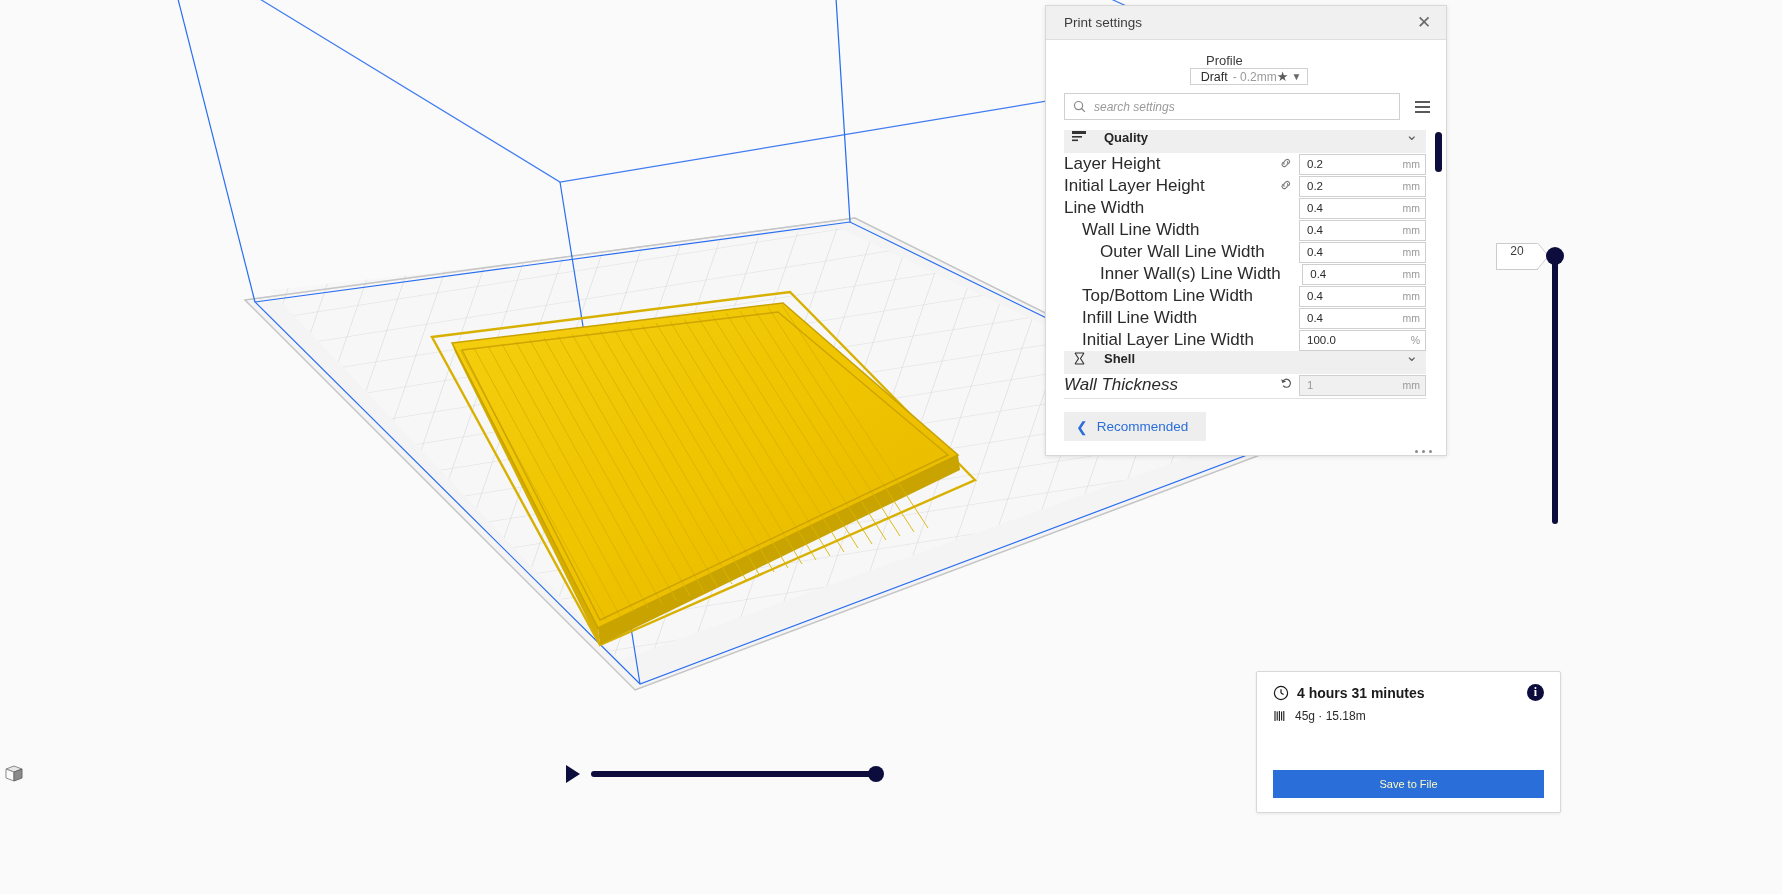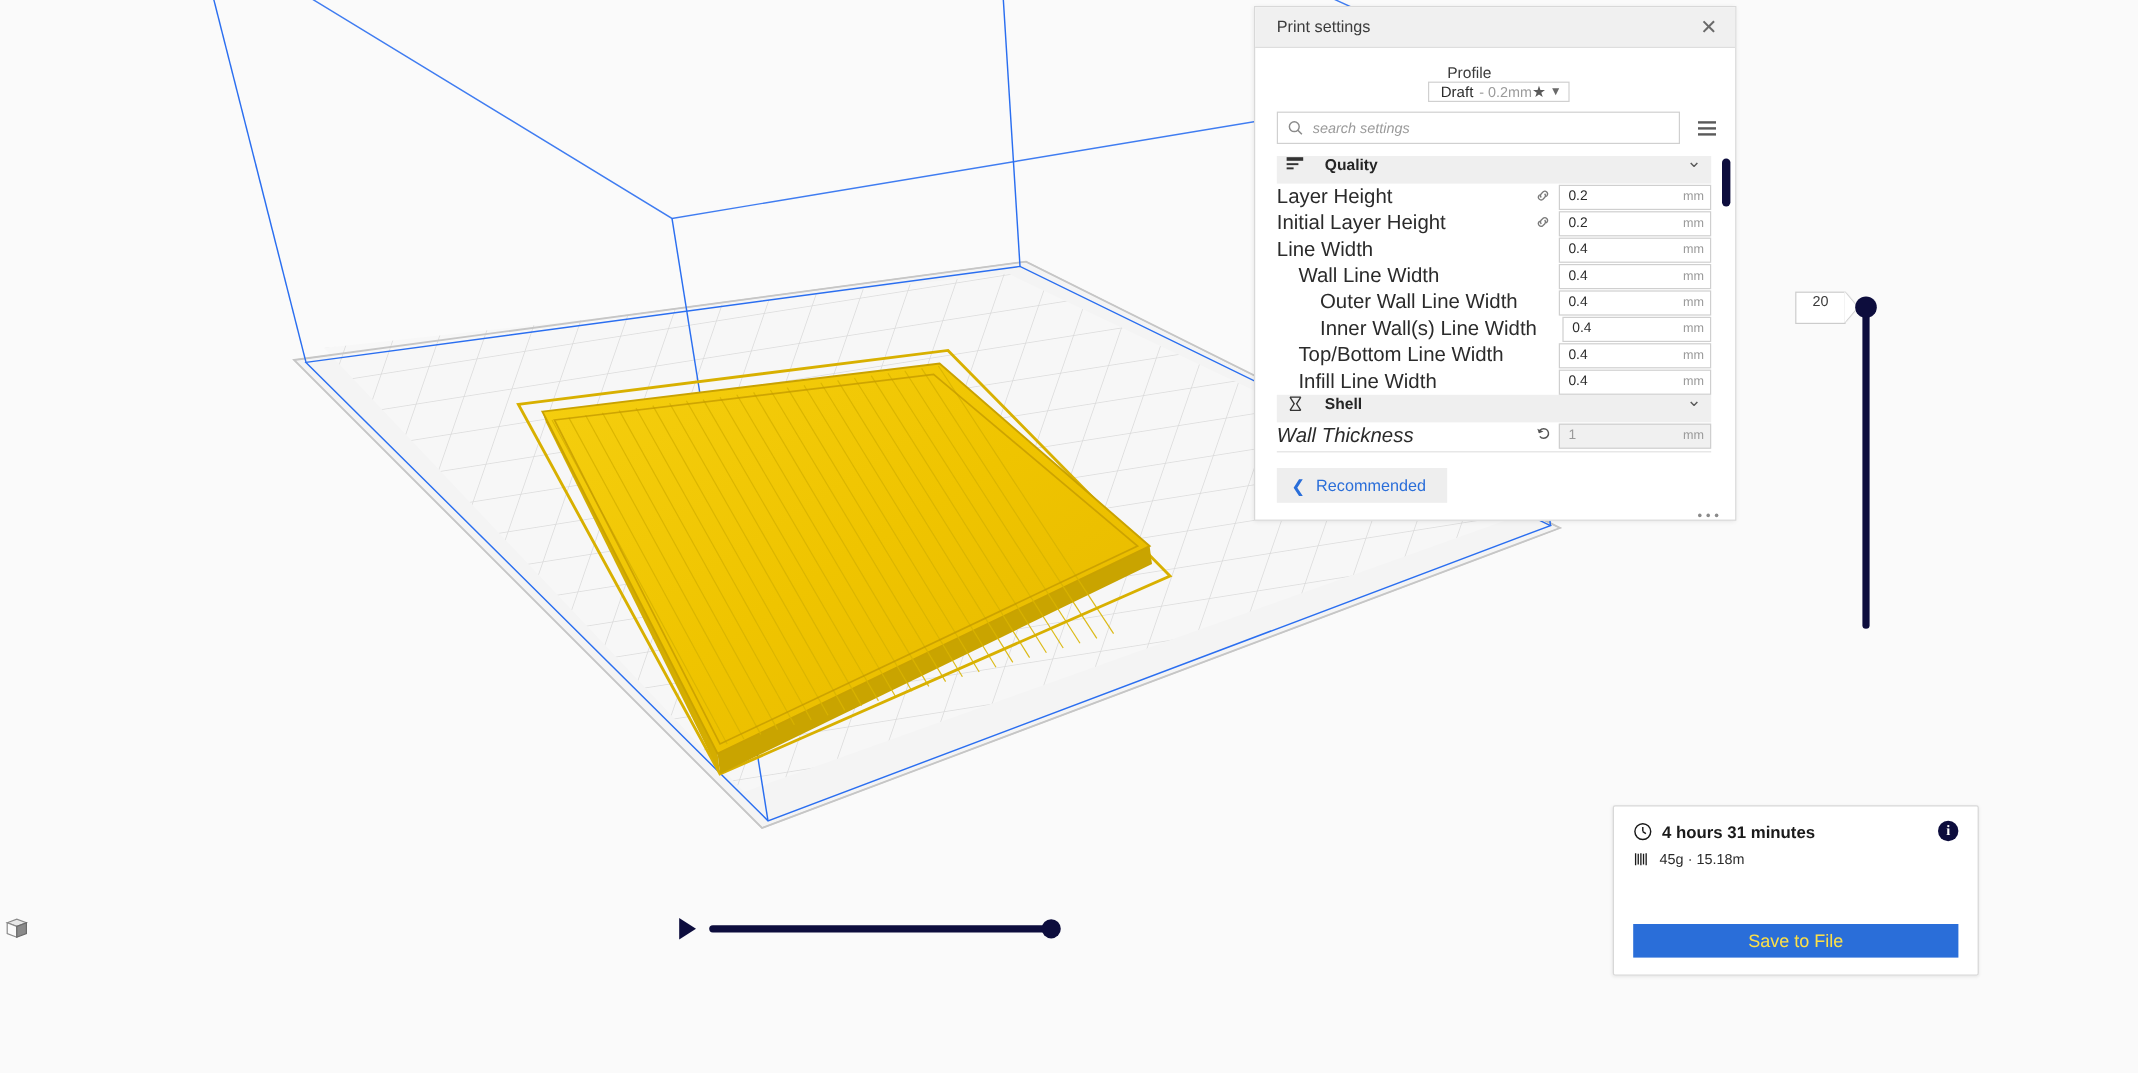--- a/index.html
+++ b/index.html
@@ -338,21 +338,21 @@
   .grip-dots i {
     width: 3px; height: 3px;
     background: #8a8a8a;
     border-radius: 50%;
     display: block;
   }
 
   
   #print-info {
     position: absolute;
-    left: 1344px; top: 671px;
+    left: 1256px; top: 671px;
     width: 271px;
     background: #ffffff;
     border: 1px solid #d8d8d8;
     border-radius: 2px;
     box-shadow: 0 1px 3px rgba(0,0,0,0.08);
     padding: 12px 16px 14px 16px;
   }
   .pi-time-row {
     display: flex;
     align-items: center;
@@ -387,23 +387,23 @@
   }
   .pi-mat {
     font-size: 12px;
     color: #2b2b2b;
   }
   .save-btn {
     display: block;
     width: 100%;
     height: 28px;
     background: #2a6ed9;
-    color: #fde047;
+    color: #fef9c3;
     border: none;
-    font-size: 15px;
+    font-size: 11px;
     cursor: pointer;
     font-family: "Liberation Sans", sans-serif;
     margin-top: 47px;
   }
 </style>
 </head>
 <body>
 
 <div id="root">
 
@@ -625,20 +625,28 @@
             <span class="val-num">0.4</span>
             <span class="val-unit">mm</span>
           </div>
         </div>
         <div class="set-row">
           <span class="set-label indent1">Infill Line Width</span>
           <span class="link-icon"></span>
           <div class="val-box">
             <span class="val-num">0.4</span>
             <span class="val-unit">mm</span>
+          </div>
+        </div>
+        <div class="set-row">
+          <span class="set-label indent1">Initial Layer Line Width</span>
+          <span class="link-icon"></span>
+          <div class="val-box">
+            <span class="val-num">100.0</span>
+            <span class="val-unit">%</span>
           </div>
         </div>
         <div class="cat-row">
           <span class="cat-icon">
             <svg width="15" height="15" viewBox="0 0 15 15">
               <path d="M3 2 H12 M3 2 L6.5 7.5 L3 13 M12 2 L8.5 7.5 L12 13 M3 13 H12" fill="none" stroke="#333" stroke-width="1.1"></path>
             </svg>
           </span>
           <span class="cat-label">Shell</span>
           <span class="cat-chev" style="font-size: 15px; line-height: 0.6;">⌄</span>

